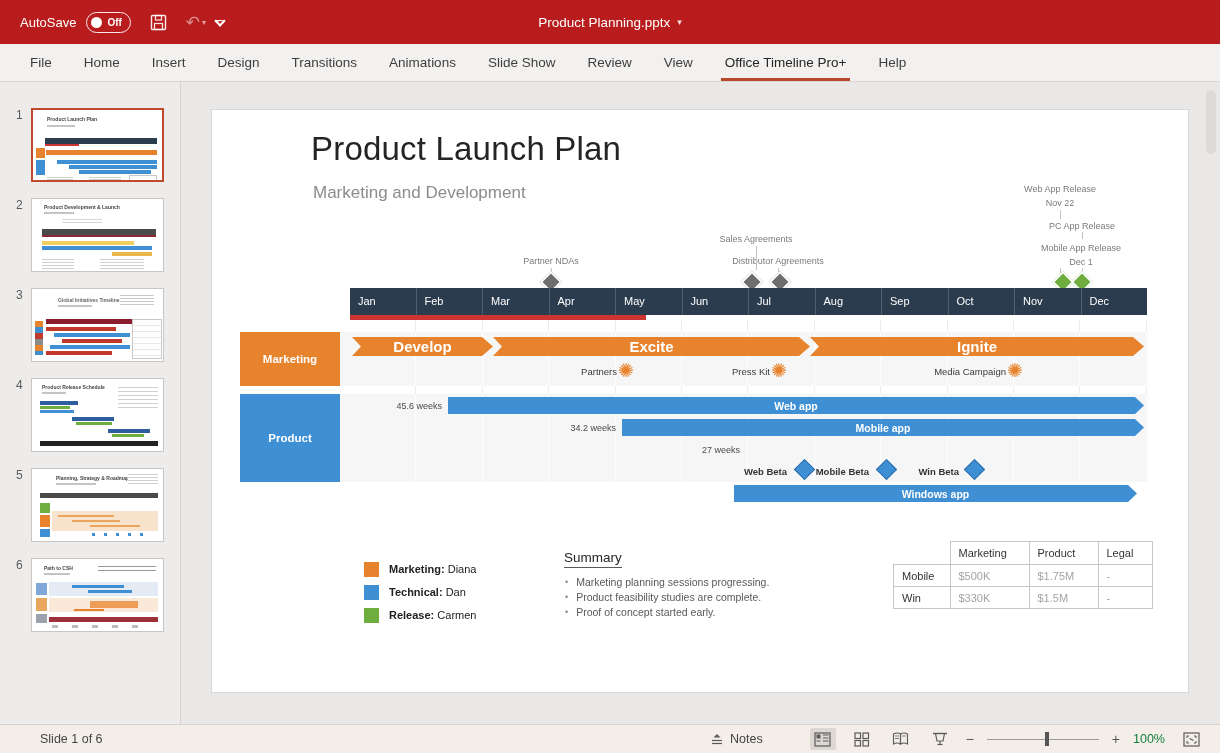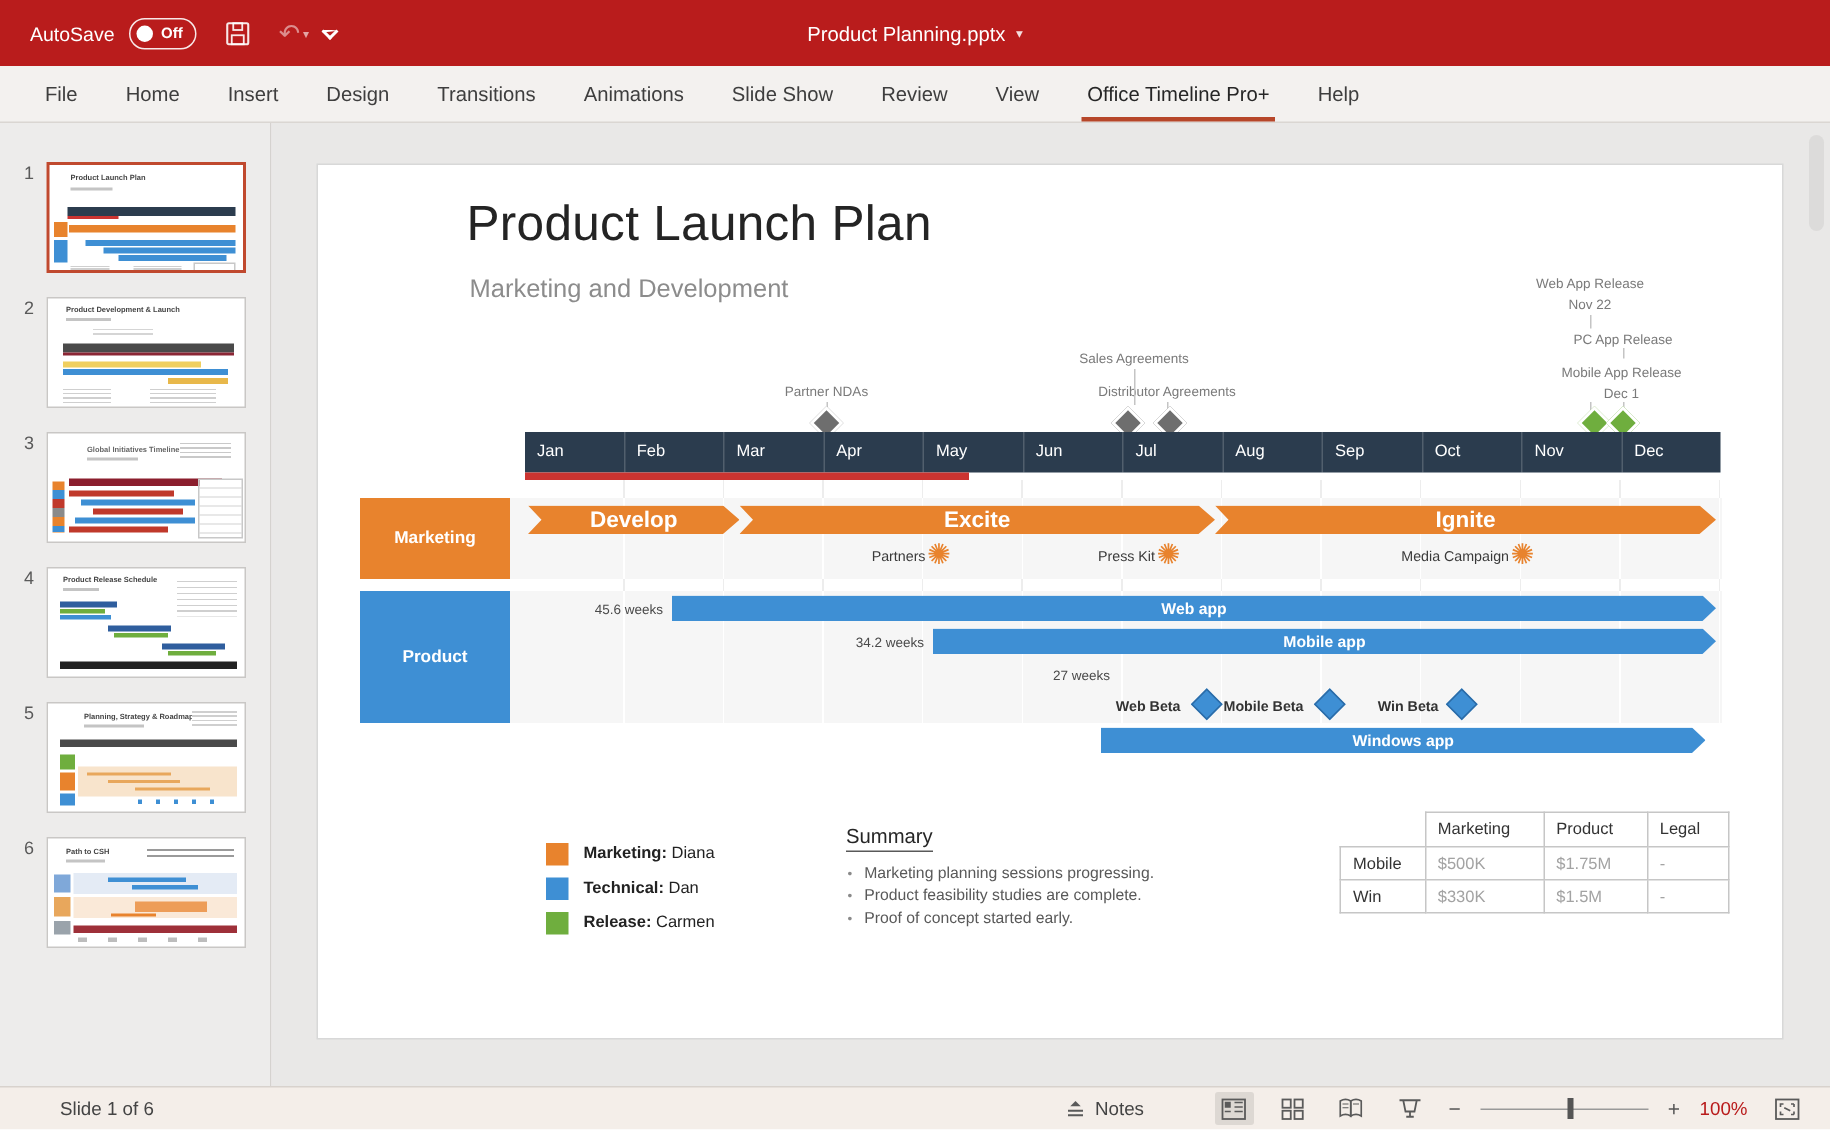--- a/index.html
+++ b/index.html
@@ -102,21 +102,21 @@
              border-top:1px solid #D8D2CD;box-sizing:border-box;}
   .slide-indicator{position:absolute;left:40px;top:0;height:28px;display:flex;align-items:center;
                    font-size:12.5px;color:#444;}
   .sb-right{position:absolute;right:16px;top:0;height:28px;display:flex;align-items:center;gap:13px;}
   .notes-btn{display:flex;align-items:center;gap:6px;font-size:12.5px;color:#444;cursor:pointer;margin-right:34px;}
   .viewbtn{display:flex;align-items:center;justify-content:center;width:26px;height:22px;cursor:pointer;border-radius:2px;}
   .viewbtn.active{background:#DDD8D3;}
   .zoom-glyph{font-size:14px;color:#555;cursor:pointer;}
   .zoom-track{position:relative;width:112px;height:1px;background:#999;cursor:pointer;}
   .zoom-handle{position:absolute;left:58px;top:-7px;width:4px;height:14px;background:#555;cursor:grab;}
-  .zoom-pct{font-size:12.5px;color:#b91c1c;cursor:pointer;}
+  .zoom-pct{font-size:12.5px;color:#15803d;cursor:pointer;}
 </style>
 </head>
 <body>
 
 <div class="app">
 
   <div class="titlebar">
     <div class="qat">
       <span class="autosave-label">AutoSave</span>
       <span class="pill">

